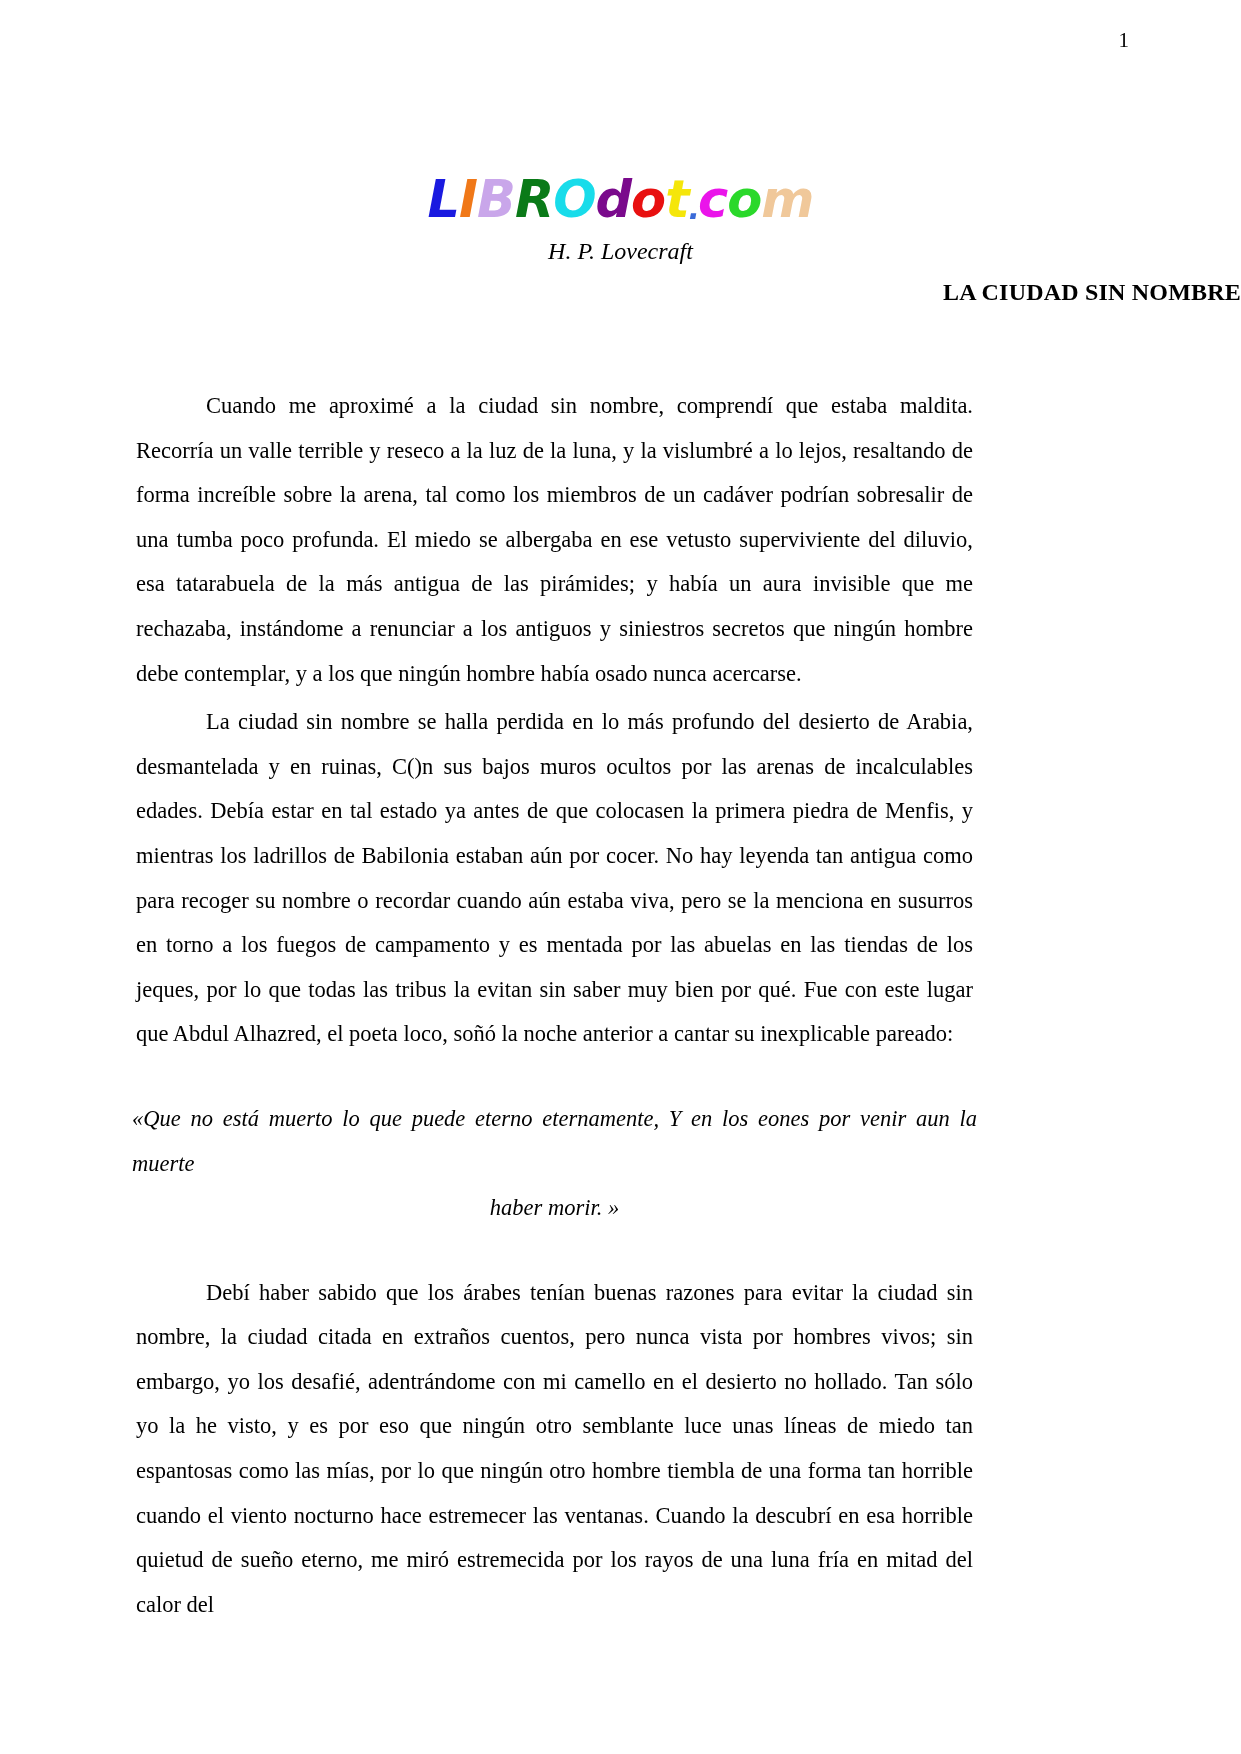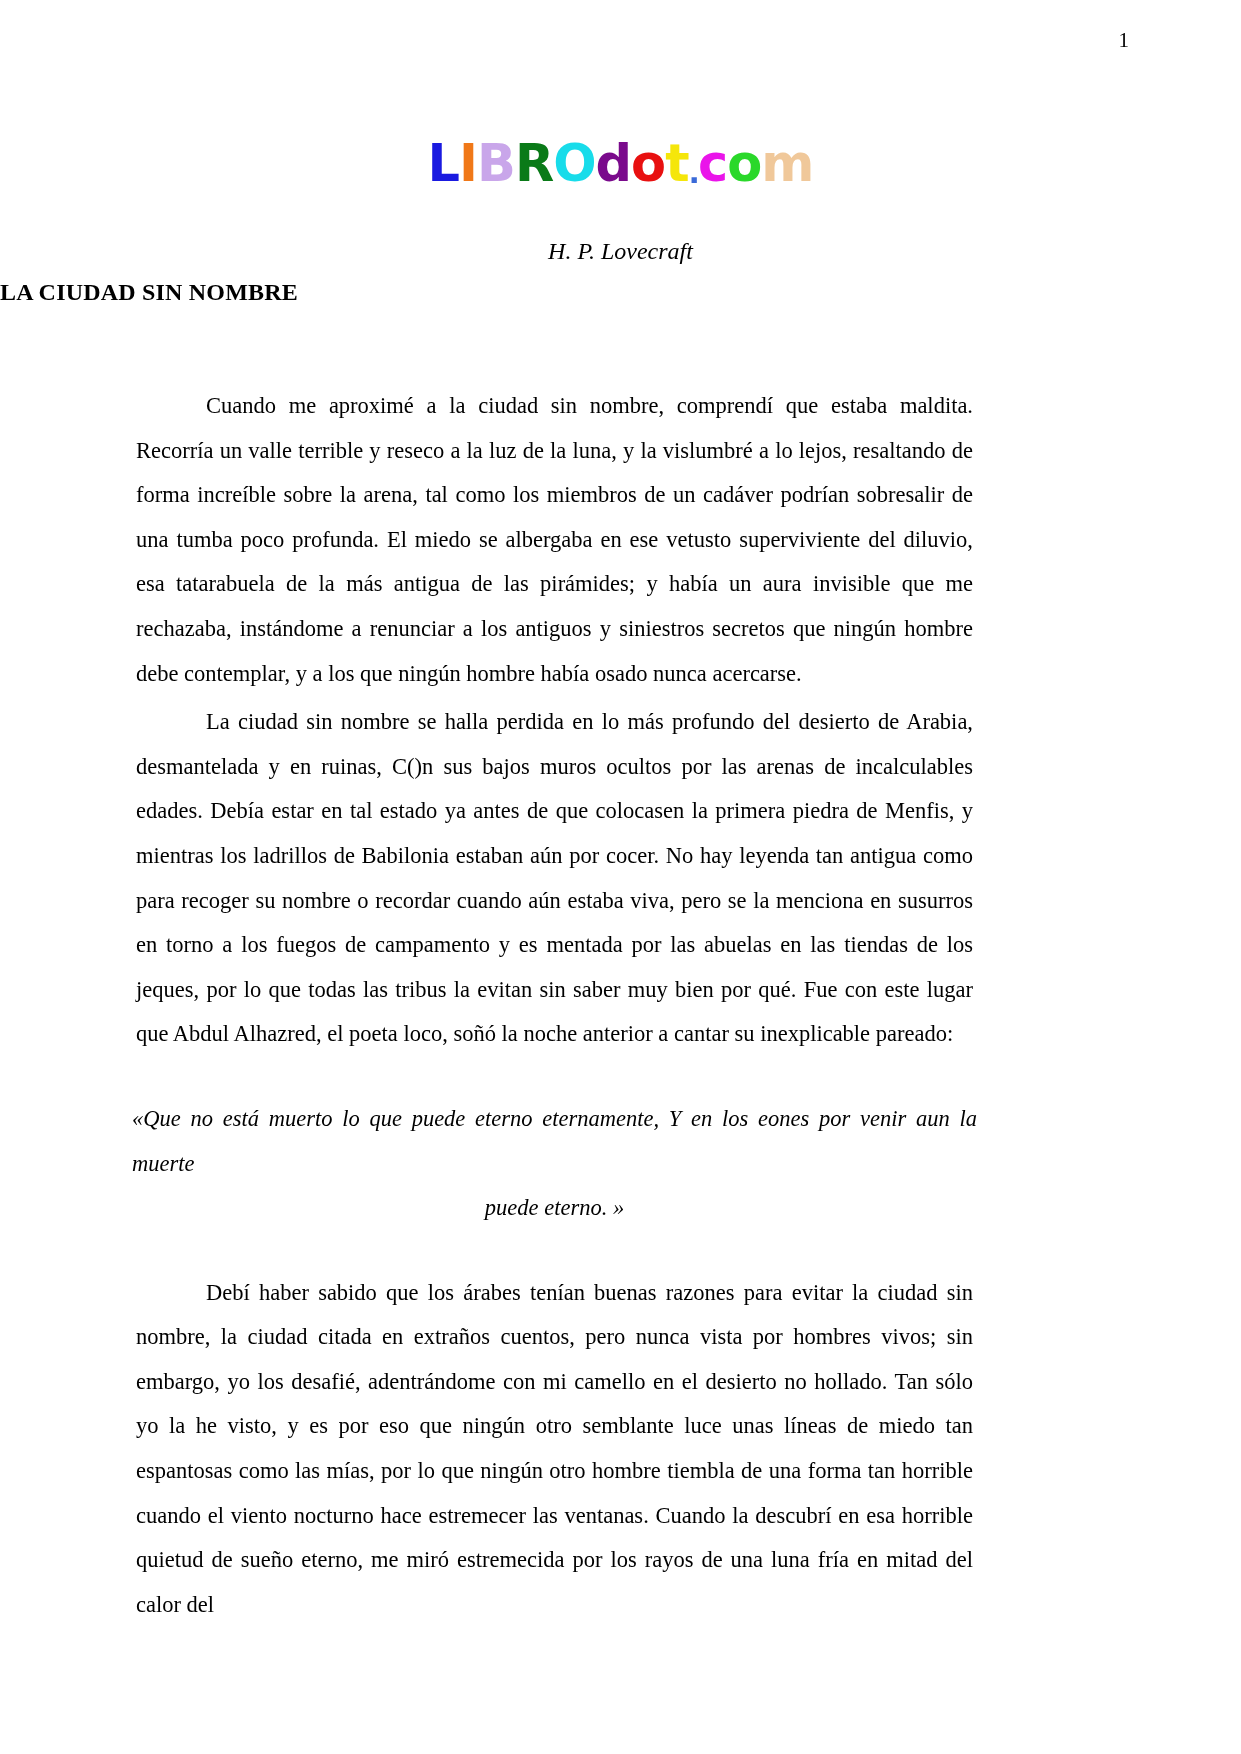--- a/index.html
+++ b/index.html
@@ -41,24 +41,26 @@
     position: absolute;
     top: 138px;
     left: 0;
     width: 100%;
     text-align: center;
   }
   .logo {
     display: inline-block;
     font-family: "DejaVu Sans", sans-serif;
     font-weight: bold;
+    font-style: italic;
     font-size: 51px;
     letter-spacing: -1px;
     line-height: 1;
     white-space: nowrap;
+    margin-top: 36px;
   }
   .logo span { display: inline-block; }
   .logo .dot-small {
     font-size: 30px;
     vertical-align: baseline;
     position: relative;
     top: 2px;
     letter-spacing: -2px;
   }
 
@@ -71,21 +73,21 @@
     text-align: center;
     font-style: italic;
     font-size: 24px;
     line-height: 1.2;
   }
   .doc-title {
     position: absolute;
     top: 278px;
     left: 0;
     width: 100%;
-    text-align: left;
+    text-align: right;
     font-weight: bold;
     font-size: 24px;
     line-height: 1.2;
     letter-spacing: 0.2px;
   }
 
   
   .body-text {
     position: absolute;
     top: 380px;
@@ -134,19 +136,19 @@
   </div>
 
   <div class="author">H. P. Lovecraft</div>
   <div class="doc-title">LA CIUDAD SIN NOMBRE</div>
 
   <div class="body-text">
     <p class="para">Cuando me aproximé a la ciudad sin nombre, comprendí que estaba maldita. Recorría un valle terrible y reseco a la luz de la luna, y la vislumbré a lo lejos, resaltando de forma increíble sobre la arena, tal como los miembros de un cadáver podrían sobresalir de una tumba poco profunda. El miedo se albergaba en ese vetusto superviviente del diluvio, esa tatarabuela de la más antigua de las pirámides; y había un aura invisible que me rechazaba, instándome a renunciar a los antiguos y siniestros secretos que ningún hombre debe contemplar, y a los que ningún hombre había osado nunca acercarse.</p>
     <p class="para">La ciudad sin nombre se halla perdida en lo más profundo del desierto de Arabia, desmantelada y en ruinas, C()n sus bajos muros ocultos por las arenas de incalculables edades. Debía estar en tal estado ya antes de que colocasen la primera piedra de Menfis, y mientras los ladrillos de Babilonia estaban aún por cocer. No hay leyenda tan antigua como para recoger su nombre o recordar cuando aún estaba viva, pero se la menciona en susurros en torno a los fuegos de campamento y es mentada por las abuelas en las tiendas de los jeques, por lo que todas las tribus la evitan sin saber muy bien por qué. Fue con este lugar que Abdul Alhazred, el poeta loco, soñó la noche anterior a cantar su inexplicable pareado:</p>
     <div class="verse">
       <span class="verse-line-1">«Que no está muerto lo que puede eterno eternamente, Y en los eones por venir aun la muerte</span>
-      <span class="verse-line-2">puede eterno. »</span>
+      <span class="verse-line-2">haber morir. »</span>
     </div>
     <div class="gap-after-verse"></div>
     <p class="para">Debí haber sabido que los árabes tenían buenas razones para evitar la ciudad sin nombre, la ciudad citada en extraños cuentos, pero nunca vista por hombres vivos; sin embargo, yo los desafié, adentrándome con mi camello en el desierto no hollado. Tan sólo yo la he visto, y es por eso que ningún otro semblante luce unas líneas de miedo tan espantosas como las mías, por lo que ningún otro hombre tiembla de una forma tan horrible cuando el viento nocturno hace estremecer las ventanas. Cuando la descubrí en esa horrible quietud de sueño eterno, me miró estremecida por los rayos de una luna fría en mitad del calor del</p>
   </div>
 
 </div>
 
 </body></html>

